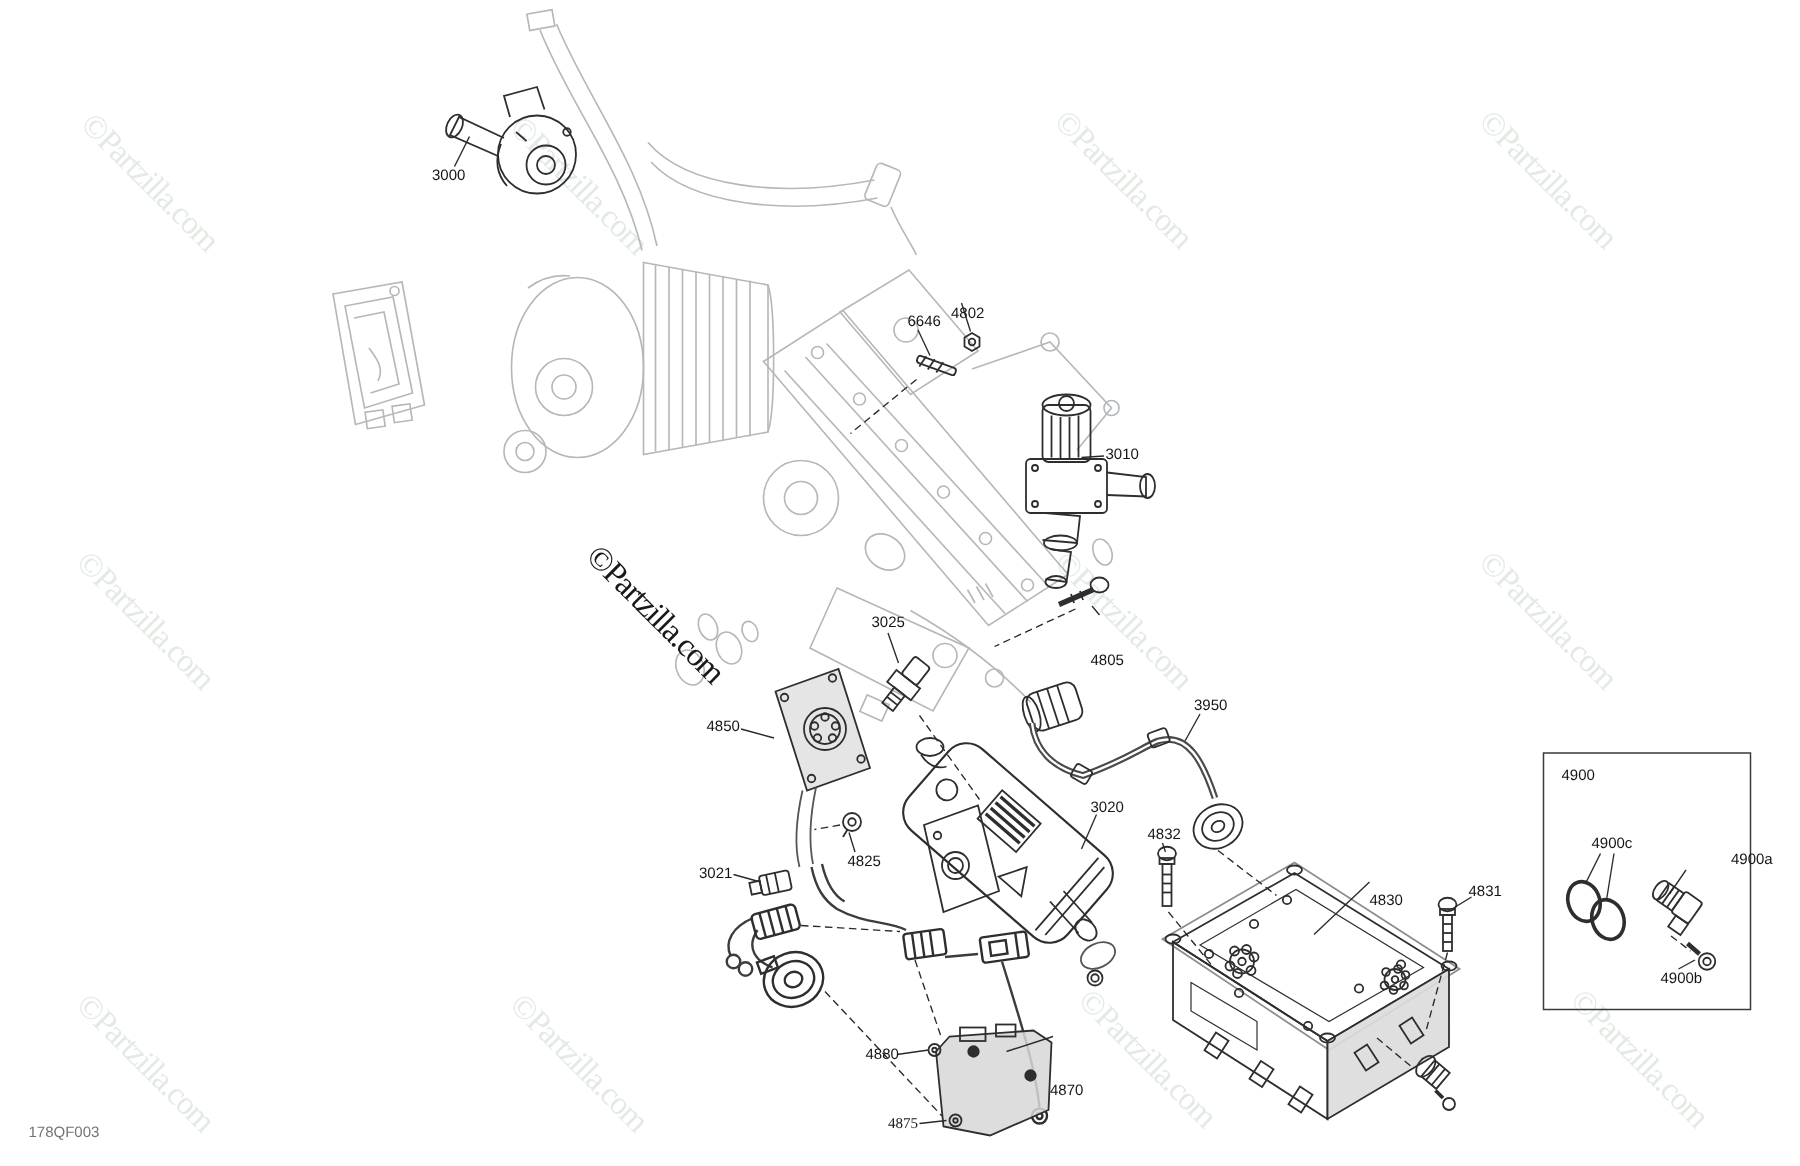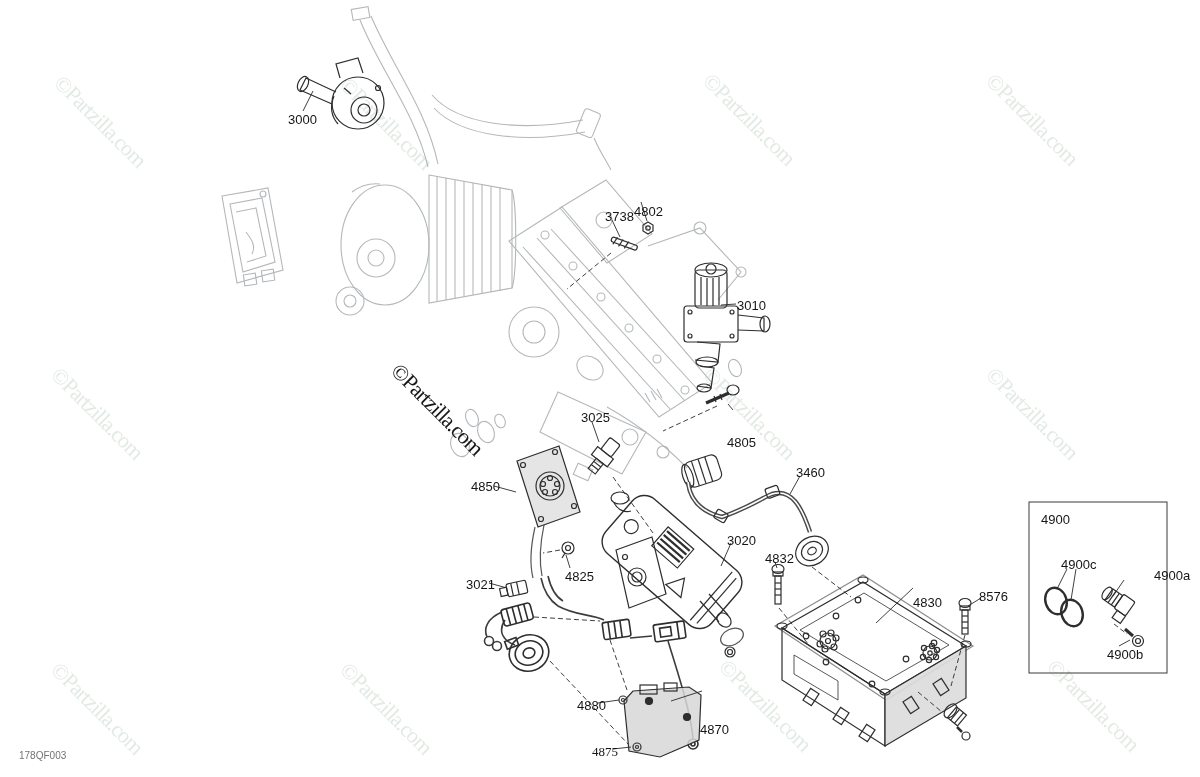--- a/index.html
+++ b/index.html
@@ -7,21 +7,21 @@
          font-family:"Liberation Sans",sans-serif;}
   .layer{position:absolute;left:0;top:0;width:1200px;height:777px;}
   #wm-light{z-index:1;}
   #diagram-svg{z-index:2;}
   #wm-dark{z-index:3;}
   #labels-layer{z-index:4;}
   .watermark{position:absolute;white-space:nowrap;font-family:"Liberation Serif",serif;
              font-size:22px;letter-spacing:-1px;transform:rotate(45deg);transform-origin:0 0;}
   .watermark.light{color:#e3eae4;}
   .watermark.dark{color:#181818;}
-  .part-label{position:absolute;font-size:13px;color:#151515;white-space:nowrap;}
+  .part-label{position:absolute;font-size:10px;color:#151515;white-space:nowrap;}
   .diagram-code{position:absolute;left:19px;top:750px;font-size:10px;color:#737373;z-index:4;}
 </style>
 </head>
 <body>
 
 <div class="stage">
 
   <div id="wm-light" class="layer">
       <div class="watermark light" style="left: 67px; top: 70px;">©Partzilla.com</div>
       <div class="watermark light" style="left: 353px; top: 72px;">©Partzilla.com</div>
@@ -445,32 +445,32 @@
     </g>
   </svg>
 
   <div id="wm-dark" class="layer">
       <div class="watermark dark" style="left: 404px; top: 358px;">©Partzilla.com</div>
     </div>
 
   <div id="labels-layer" class="layer">
       <div class="part-label" style="left: 288px; top: 112px;">3000</div>
       <div class="part-label" style="left: 634px; top: 204px;">4802</div>
-      <div class="part-label" style="left: 605px; top: 209px;">3738</div>
+      <div class="part-label" style="left: 605px; top: 209px;">6646</div>
       <div class="part-label" style="left: 737px; top: 298px;">3010</div>
       <div class="part-label" style="left: 727px; top: 411px; margin-top: 24px;">4805</div>
       <div class="part-label" style="left: 581px; top: 410px;">3025</div>
       <div class="part-label" style="left: 471px; top: 479px;">4850</div>
-      <div class="part-label" style="left: 796px; top: 465px;">3460</div>
+      <div class="part-label" style="left: 796px; top: 465px;">3950</div>
       <div class="part-label" style="left: 727px; top: 533px;">3020</div>
       <div class="part-label" style="left: 765px; top: 551px;">4832</div>
       <div class="part-label" style="left: 565px; top: 569px;">4825</div>
       <div class="part-label" style="left: 466px; top: 577px; text-align: right;">3021</div>
       <div class="part-label" style="left: 913px; top: 595px;">4830</div>
-      <div class="part-label" style="left: 979px; top: 589px;">8576</div>
+      <div class="part-label" style="left: 979px; top: 589px;">4831</div>
       <div class="part-label" style="left: 577px; top: 698px;">4880</div>
       <div class="part-label" style="left: 700px; top: 682px; margin-top: 40px;">4870</div>
       <div class="part-label" style="left: 592px; top: 744px; font-family: Liberation Serif, serif;">4875</div>
       <div class="part-label" style="left: 1041px; top: 512px;">4900</div>
       <div class="part-label" style="left: 1061px; top: 557px;">4900c</div>
       <div class="part-label" style="left: 1118px; top: 568px; margin-left: 36px;">4900a</div>
       <div class="part-label" style="left: 1107px; top: 647px;">4900b</div>
     </div>
 
   <div class="diagram-code">178QF003</div>

